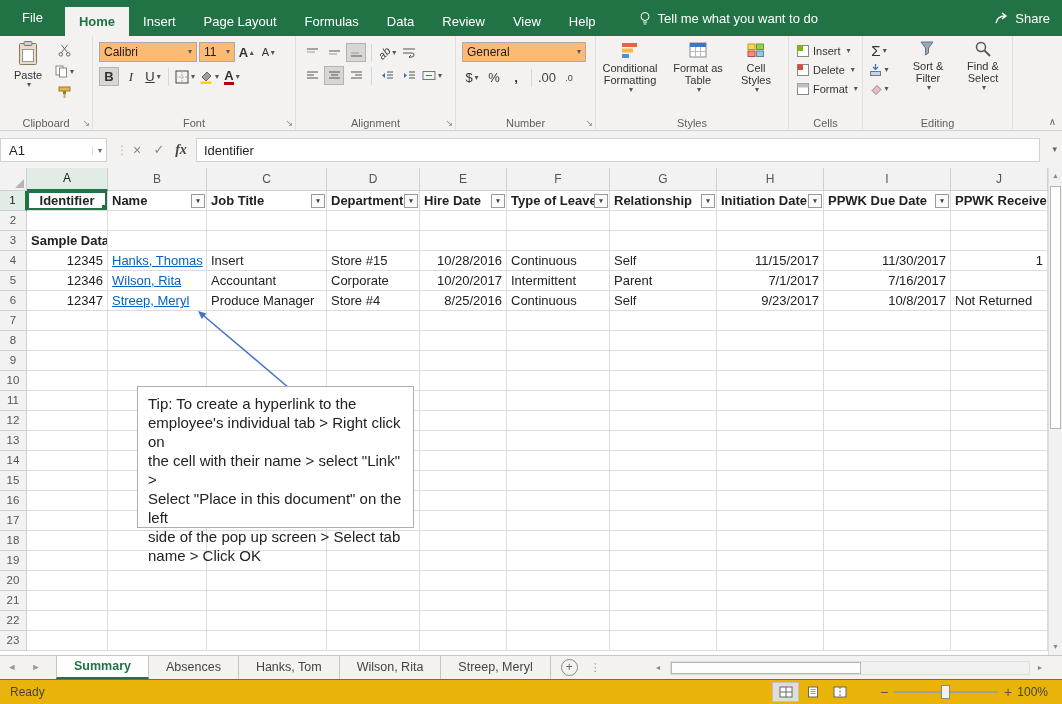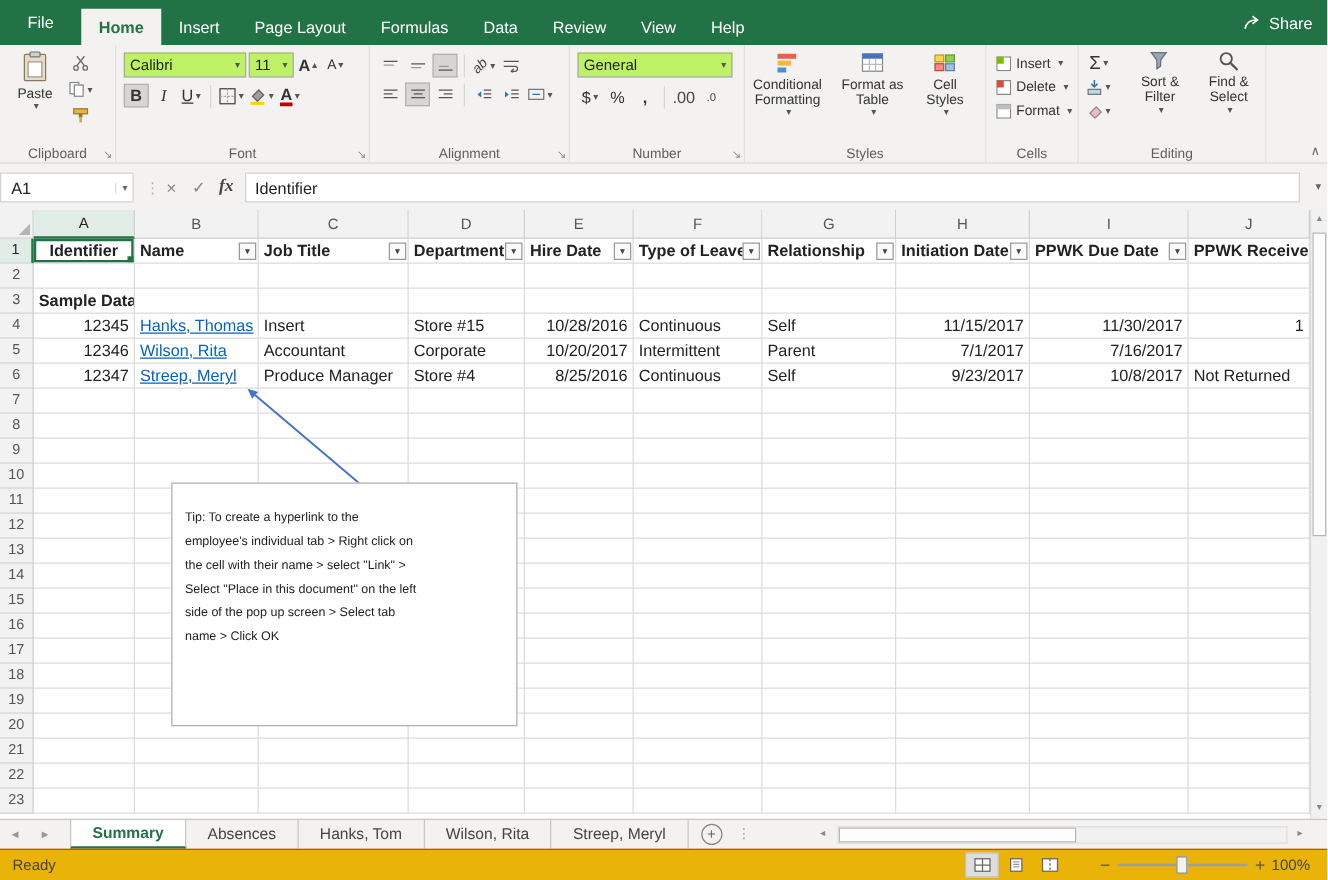--- a/index.html
+++ b/index.html
@@ -21,21 +21,21 @@
 .ribbon{position:absolute;left:0;top:36px;width:1062px;height:95px;background:#f3f2f1;border-bottom:1px solid #d5d3d1;display:flex}
 .rgroup{position:relative;height:100%;border-right:1px solid #e2e0de;flex:none}
 .rg-label{position:absolute;bottom:1px;left:0;right:0;text-align:center;font-size:11px;color:#605e5c}
 .launcher{position:absolute;right:2px;bottom:2px;font-size:9px;color:#888;cursor:pointer;line-height:1}
 .rg-body{display:flex;padding:5px 4px 0 6px}
 .rbtn{display:inline-flex;align-items:center;justify-content:center;min-width:20px;height:19px;border:1px solid transparent;cursor:pointer}
 .rbtn.on{background:#d8d6d4;border-color:#b5b3b1}
 .paste{width:44px;display:flex;flex-direction:column;align-items:center;cursor:pointer}
 .paste .pl{font-size:11px;color:#333;margin-top:3px}
 .clip-col{display:flex;flex-direction:column;gap:2px;margin-left:4px}
-.combo{background:#bef264;border:1px solid #abaaa9;height:20px;font-size:12px;display:flex;align-items:center;padding:0 4px;justify-content:space-between;cursor:pointer}
+.combo{background:#fdba74;border:1px solid #abaaa9;height:20px;font-size:12px;display:flex;align-items:center;padding:0 4px;justify-content:space-between;cursor:pointer}
 .frow{display:flex;align-items:center;gap:2px;margin:0 4px 2px 6px}
 .frow+.frow{margin-top:3px}
 .bi{font-size:13px;color:#333}
 .b{font-weight:700}.i{font-style:italic;font-family:"Liberation Serif",serif}.u{text-decoration:underline}
 .sep{width:1px;height:18px;background:#d8d6d4;margin:0 3px}
 .fclr{font-size:13px;font-weight:700;color:#333;border-bottom:3px solid #c00000;line-height:13px}
 .orient{font-size:11px;font-style:italic;transform:rotate(-45deg);display:inline-block;color:#444}
 .bigbtn{display:flex;flex-direction:column;align-items:center;text-align:center;font-size:11px;line-height:12px;color:#333;padding-top:4px;cursor:pointer}
 .bigbtn svg{margin-bottom:2px}
 .cellrow{display:flex;align-items:center;gap:4px;height:19px;font-size:11px;color:#333;padding-left:8px;cursor:pointer}
@@ -71,21 +71,21 @@
 .cell.pf{padding-right:17px}
 .cell.num{justify-content:flex-end}
 .cell.ctr{justify-content:center}
 .cell.bold{font-weight:700}
 .cell.selc{box-shadow:inset 0 0 0 2px #217346}
 .fill-handle{position:absolute;right:0;bottom:0;width:5px;height:5px;background:#217346}
 .link{color:#0563c1;text-decoration:underline;cursor:pointer}
 .filter-btn{position:absolute;right:1px;top:2.5px;width:14px;height:14px;border:1px solid #9a9a9a;background:#fafafa;color:#444;font-size:7px;display:flex;align-items:center;justify-content:center;cursor:pointer}
 
 
-.tip-box{position:absolute;left:137px;top:386px;width:277px;height:195px;background:#fff;border:1px solid #b0aeac;padding:18px 10px;font-size:10px;line-height:19px;white-space:pre-line;z-index:6}
+.tip-box{position:absolute;left:137px;top:386px;width:277px;height:142px;background:#fff;border:1px solid #b0aeac;padding:7px 10px;font-size:15px;line-height:19px;white-space:pre-line;z-index:6}
 .tip-arrow{position:absolute;left:192px;top:306px;z-index:6}
 
 
 .vscroll{position:absolute;left:1048px;top:168px;width:14px;height:487px;background:#f1f1f1;border-left:1px solid #dddddd}
 .vs-btn{position:absolute;left:0;width:13px;height:16px;text-align:center;font-size:7px;color:#888;line-height:16px;cursor:pointer}
 .vs-thumb{position:absolute;left:1px;top:18px;width:11px;height:243px;background:#fdfdfd;border:1px solid #b8b6b4;cursor:grab}
 
 
 .sheetbar{position:absolute;left:0;top:655px;width:1062px;height:24px;background:#f3f2f1;border-top:1px solid #c8c6c4;display:flex;align-items:stretch}
 .tab-nav{width:24px;text-align:center;line-height:23px;color:#9b9997;font-size:9px;cursor:pointer}
@@ -121,20 +121,28 @@
   <div class="rtabs" id="ribbon-tabs">
       <div class="rtab active">Home</div>
       <div class="rtab">Insert</div>
       <div class="rtab">Page Layout</div>
       <div class="rtab">Formulas</div>
       <div class="rtab">Data</div>
       <div class="rtab">Review</div>
       <div class="rtab">View</div>
       <div class="rtab">Help</div>
     </div>
+  <div class="tellme">
+    <svg width="14" height="15" viewBox="0 0 14 15">
+        <circle cx="7" cy="5.5" r="4" fill="none" stroke="#fff"></circle>
+        <line x1="5" y1="11" x2="9" y2="11" stroke="#fff"></line>
+        <line x1="5.7" y1="13" x2="8.3" y2="13" stroke="#fff"></line>
+      </svg>
+    <span>Tell me what you want to do</span>
+  </div>
   <div class="share">
     <svg width="15" height="14" viewBox="0 0 15 14">
         <path d="M2 12 C3 7 7 5 11 5" fill="none" stroke="#fff" stroke-width="1.3"></path>
         <path d="M8 2 L12 5 L8 8" fill="none" stroke="#fff" stroke-width="1.3"></path>
       </svg>
     <span>Share</span>
   </div>
 </div>
 
 <div class="ribbon">

